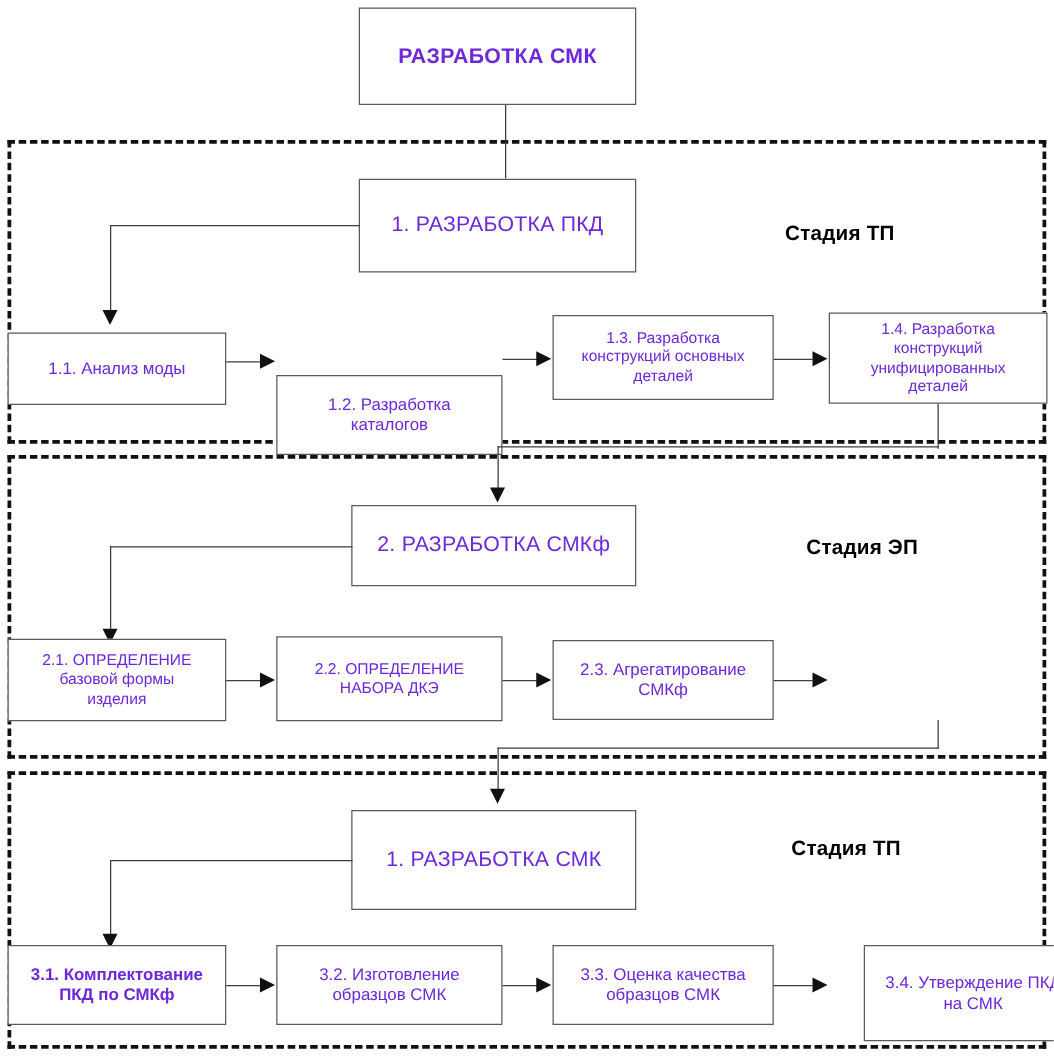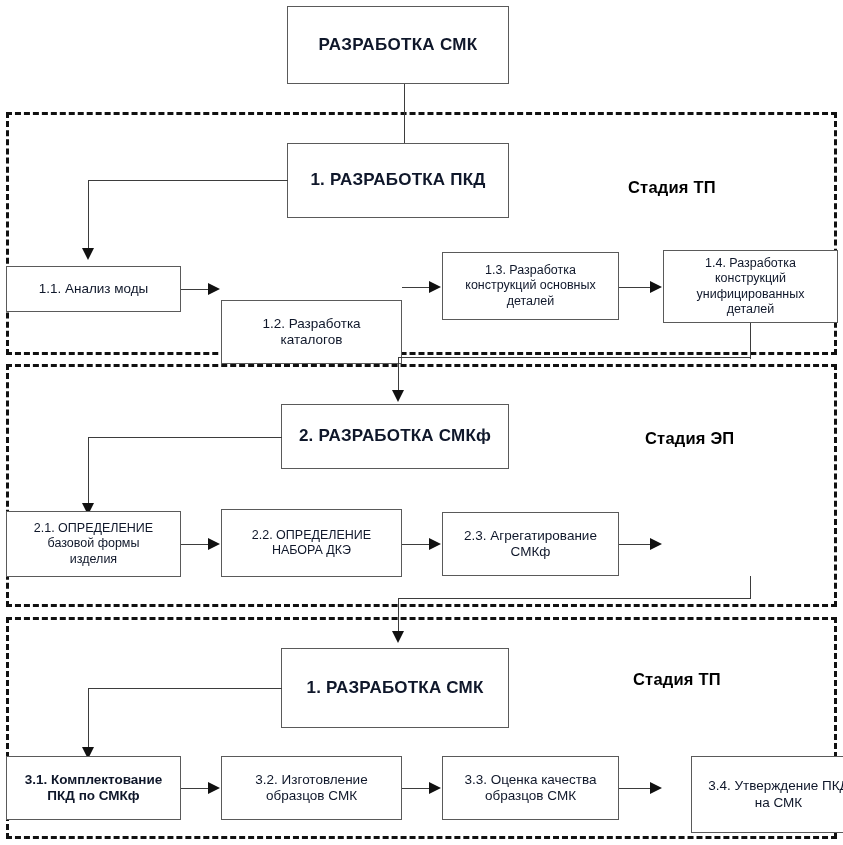--- a/index.html
+++ b/index.html
@@ -40,32 +40,32 @@
   
   .box {
     position: absolute;
     box-sizing: border-box;
     border: 1.6px solid #5a5a5a;
     background: #ffffff;
     display: flex;
     align-items: center;
     justify-content: center;
     text-align: center;
-    color: #0f172a;
+    color: #6d28d9;
     line-height: 1.22;
     padding: 17px 4px;
   }
   .box.header {
     font-size: 17px;
     font-weight: bold;
     letter-spacing: 0.3px;
   }
   .box.header-plain {
     font-size: 17px;
-    font-weight: bold;
+    font-weight: normal;
     letter-spacing: 0.2px;
   }
   .box.task {
     font-size: 13.5px;
     font-weight: normal;
   }
   .box.task-small {
     font-size: 12.5px;
     font-weight: normal;
   }
@@ -115,21 +115,21 @@
   <div class="stage-label" style="left:628px; top:178px;">Стадия ТП</div>
 
   <div class="box header-plain" style="left:287px; top:143px; width:222px; height:75px;">
     <span class="txt">1. РАЗРАБОТКА ПКД</span>
   </div>
 
   <div class="ln-h" style="left:88px; top:180px; width:200px;"></div>
   <div class="ln-v" style="left:88px; top:180px; height:70px;"></div>
   <div class="arrow-d" style="left:82px; top:248px;"></div>
 
-  <div class="box task" style="left:6px; top:266px; width:175px; height:46px;">
+  <div class="box task" style="left:6px; top:266px; width:175px; height:58px;">
     <span class="txt">1.1. Анализ моды</span>
   </div>
   <div class="box task" style="left:221px; top:254px; width:181px; height:64px;margin-top:46px;">
     <span class="txt">1.2. Разработка<br>каталогов</span>
   </div>
   <div class="box task-small" style="left:442px; top:252px; width:177px; height:68px;">
     <span class="txt">1.3. Разработка<br>конструкций основных<br>деталей</span>
   </div>
   <div class="box task-small" style="left:663px; top:250px; width:175px; height:73px;">
     <span class="txt">1.4. Разработка<br>конструкций<br>унифицированных<br>деталей</span>

